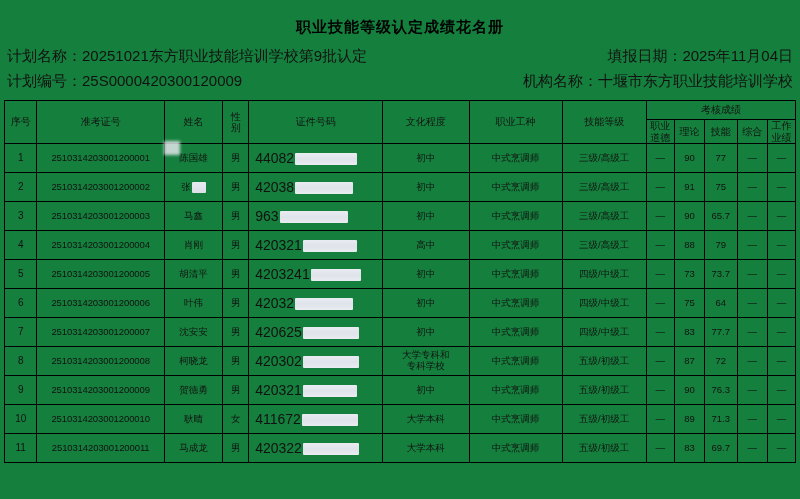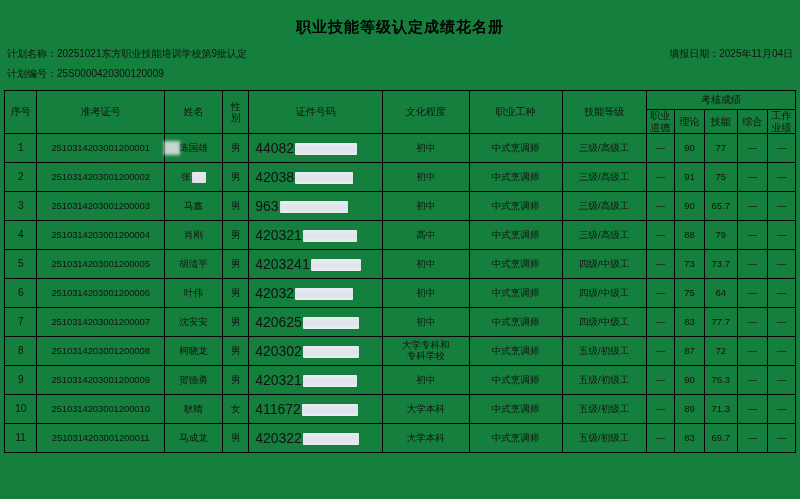--- a/index.html
+++ b/index.html
@@ -29,21 +29,21 @@
     font-weight: bold;
     letter-spacing: 1px;
     padding-top: 18px;
     padding-bottom: 4px;
     color: #000;
   }
   .meta-row {
     display: flex;
     justify-content: space-between;
     align-items: baseline;
-    font-size: 10px;
+    font-size: 15px;
     color: #111;
     padding: 6px 3px 0 3px;
   }
   .meta-left, .meta-right {
     white-space: nowrap;
   }
   .meta-label { color: #111; }
   .meta-value { color: #111; }
 
   table.roster {
@@ -149,20 +149,23 @@
       <span class="meta-label">计划名称：</span><span class="meta-value">20251021东方职业技能培训学校第9批认定</span>
     </div>
     <div class="meta-right">
       <span class="meta-label">填报日期：</span><span class="meta-value">2025年11月04日</span>
     </div>
   </div>
 
   <div class="meta-row">
     <div class="meta-left">
       <span class="meta-label">计划编号：</span><span class="meta-value">25S0000420300120009</span>
+    </div>
+    <div class="meta-right">
+      <span class="meta-label">机构名称：</span><span class="meta-value">十堰市东方职业技能培训学校</span>
     </div>
   </div>
 
   <table class="roster">
     <colgroup>
       <col style="width:30px">
         <col style="width:118px">
         <col style="width:54px">
         <col style="width:24px">
       <col style="width:124px">

